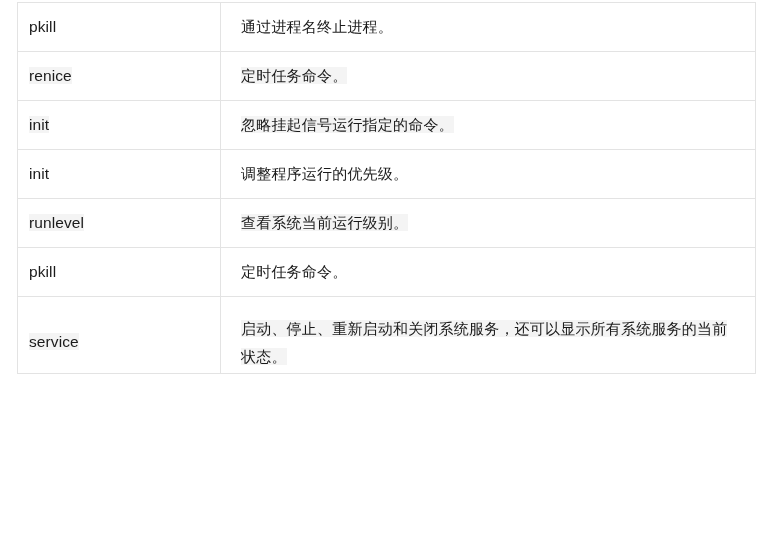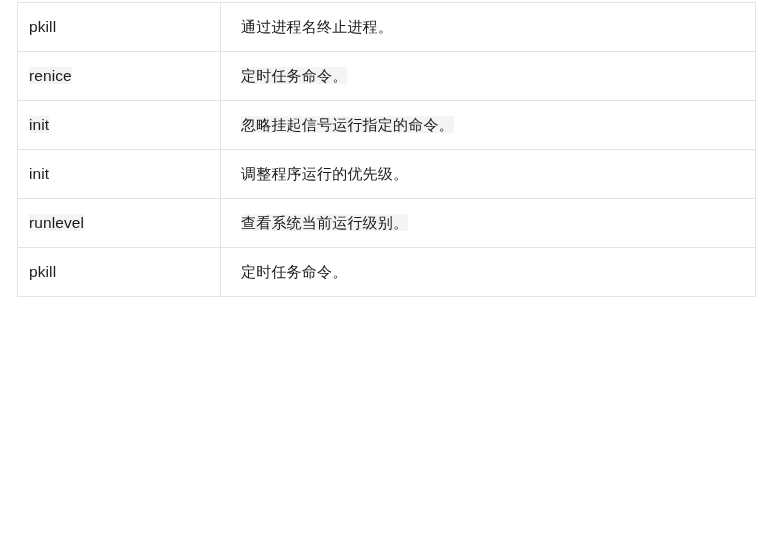--- a/index.html
+++ b/index.html
@@ -113,14 +113,22 @@
         </td>
       </tr>
       <tr class="row-std">
         <td class="cell-cmd">
           <div class="cell-inner"><span class="cmd-text">pkill</span></div>
         </td>
         <td class="cell-desc">
           <div class="cell-inner"><span class="desc-text">定时任务命令。</span></div>
         </td>
       </tr>
+      <tr class="row-tall">
+        <td class="cell-cmd">
+          <div class="cell-inner"><span class="cmd-text hl">service</span></div>
+        </td>
+        <td class="cell-desc">
+          <div class="cell-inner"><span class="desc-text hl">启动、停止、重新启动和关闭系统服务，还可以显示所有系统服务的当前状态。</span></div>
+        </td>
+      </tr>
     </tbody>
 </table>
 
 </body></html>

